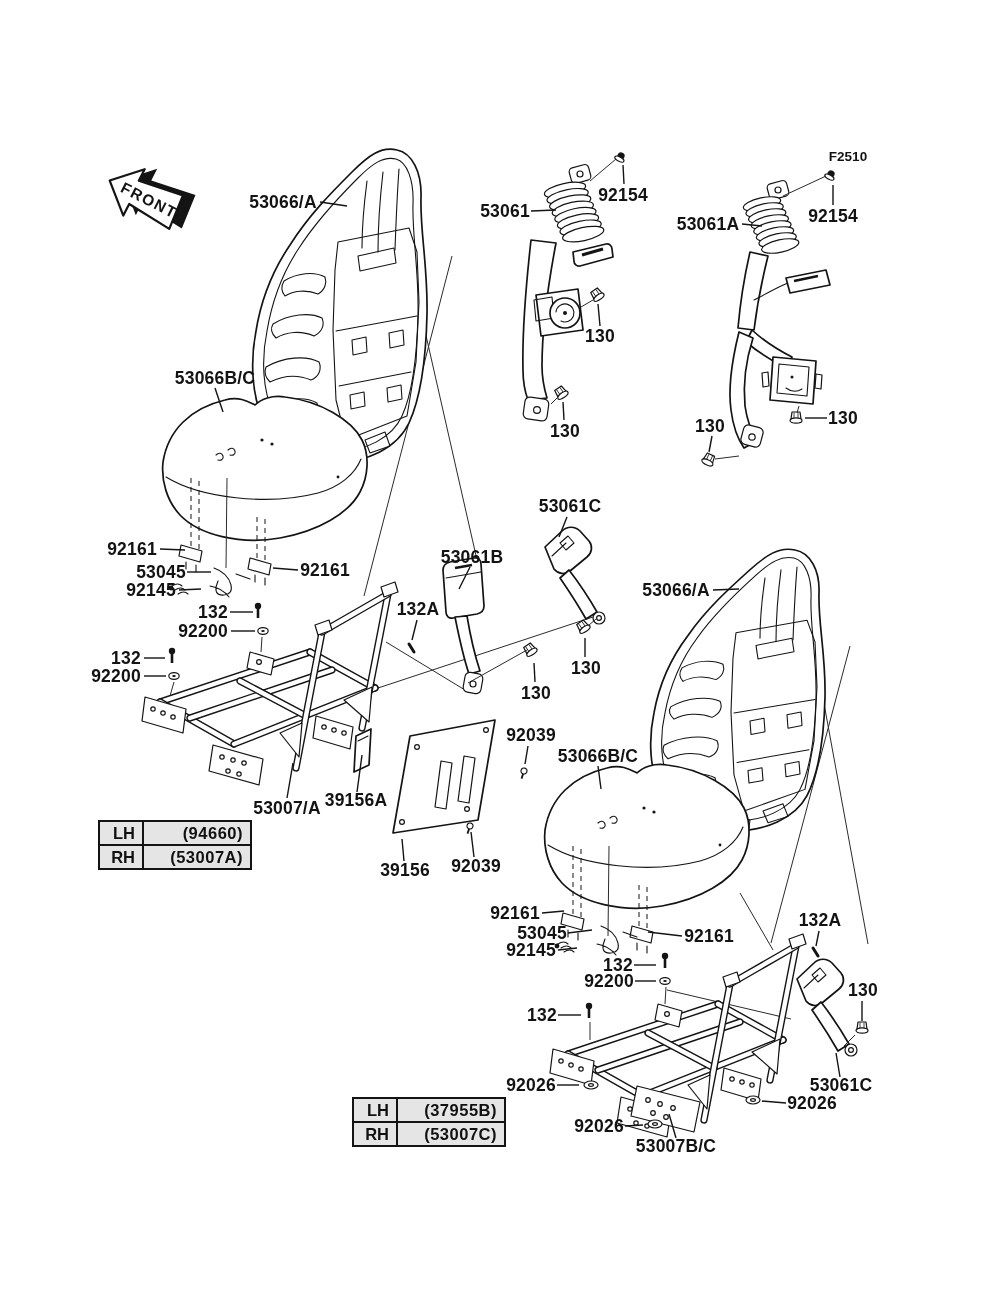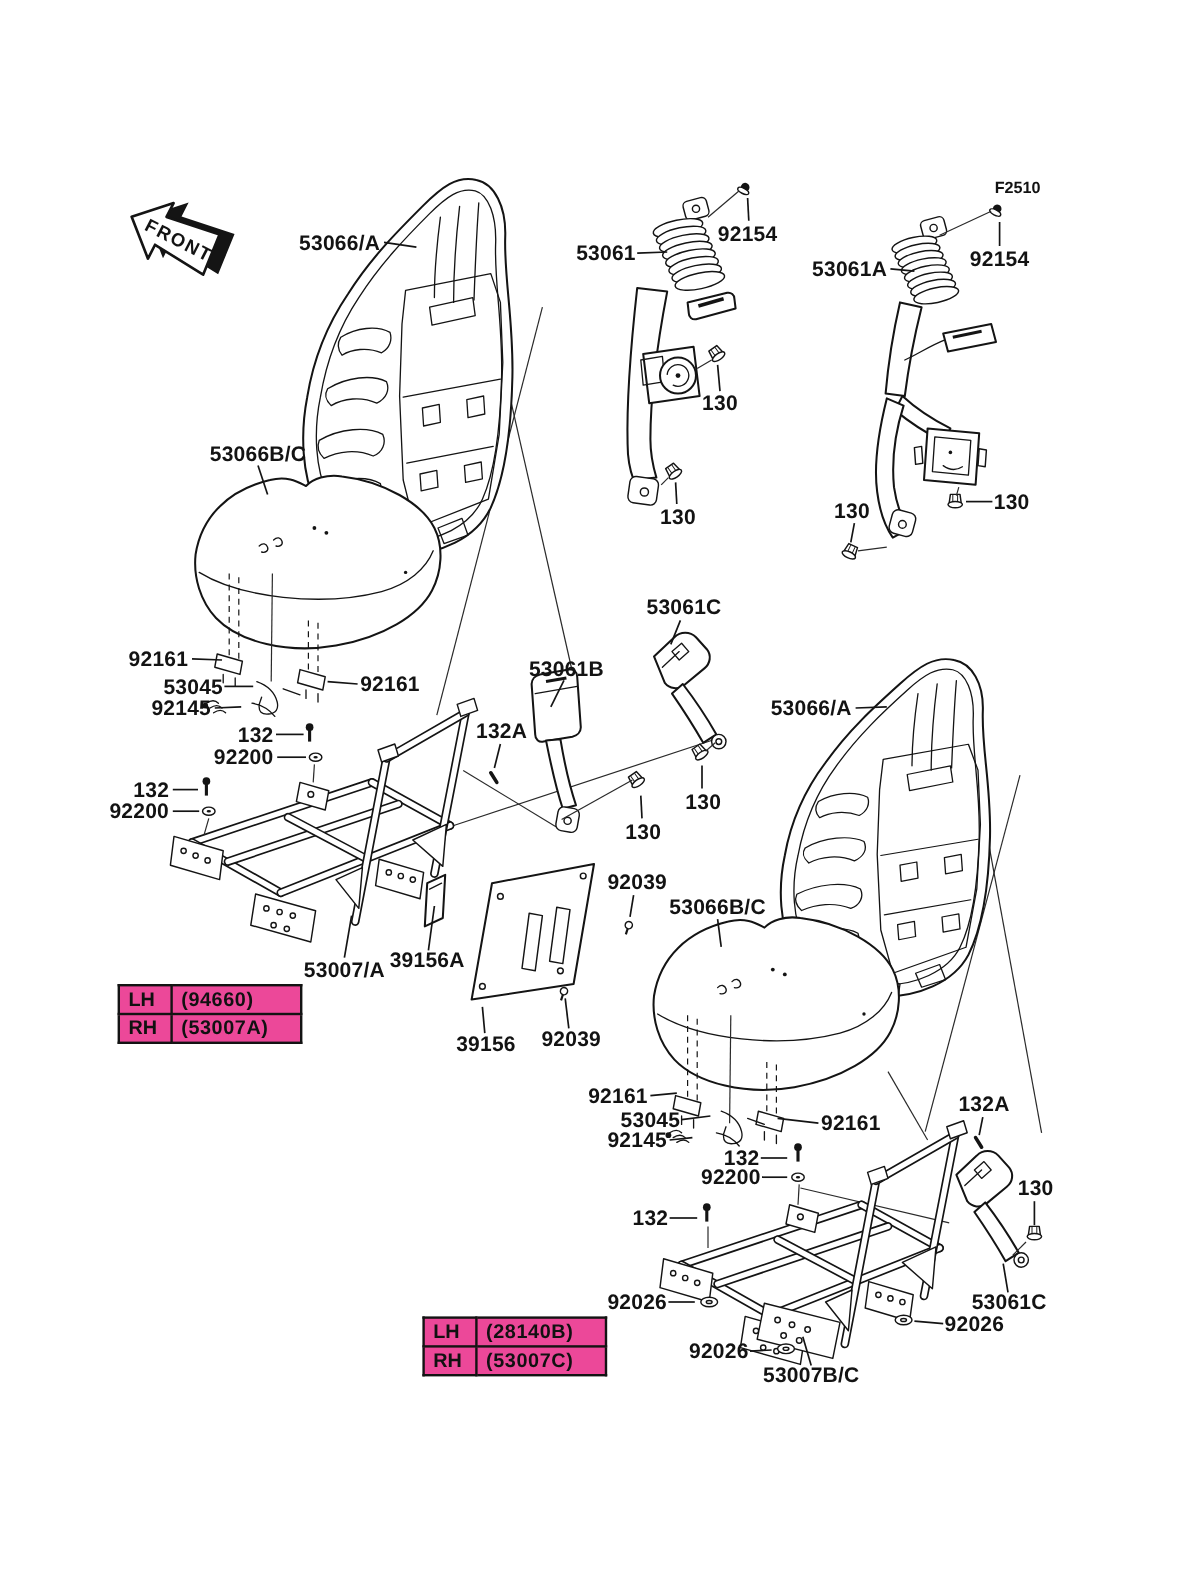--- a/index.html
+++ b/index.html
@@ -12,21 +12,21 @@
   .leader{stroke:#141414;stroke-width:1.4;fill:none;}
   .xline {stroke:#2a2a2a;stroke-width:1;fill:none;}
   .dash  {stroke:#141414;stroke-width:1;stroke-dasharray:5 4;fill:none;}
   .tubeb {stroke:#141414;stroke-width:7.2;stroke-linecap:round;}
   .tubew {stroke:#ffffff;stroke-width:4.4;stroke-linecap:round;}
   .plabel{font:700 17.5px "Liberation Sans",sans-serif;fill:#131313;letter-spacing:.2px;}
   .psmall{font:700 13.5px "Liberation Sans",sans-serif;fill:#131313;}
   .ptable{position:absolute;}
   .ptable table{border-collapse:collapse;}
   .ptable td{border:2.2px solid #131313;font:700 16.5px "Liberation Sans",sans-serif;
-             text-align:left;padding:0 7px;height:22px;background:#ec4899;color:#111;}
+             text-align:right;padding:0 7px;height:22px;background:#e5e5e5;color:#111;}
   .ptable td.c1{min-width:28px;}
   .ptable td.c2{min-width:92px;letter-spacing:.5px;}
 </style>
 </head>
 <body>
 
 <div id="stage">
 
 <svg id="dwg" width="1000" height="1309" viewBox="0 0 1000 1309">
 
@@ -457,21 +457,21 @@
             <td class="c2">(53007A)</td>
           </tr>
         </tbody>
       </table>
 </div>
 <div class="ptable" style="left:352px;top:1097px">
   <table>
         <tbody id="t-lower">
           <tr>
             <td class="c1">LH</td>
-            <td class="c2">(28140B)</td>
+            <td class="c2">(37955B)</td>
           </tr>
           <tr>
             <td class="c1">RH</td>
             <td class="c2">(53007C)</td>
           </tr>
         </tbody>
       </table>
 </div>
 
 </div>

